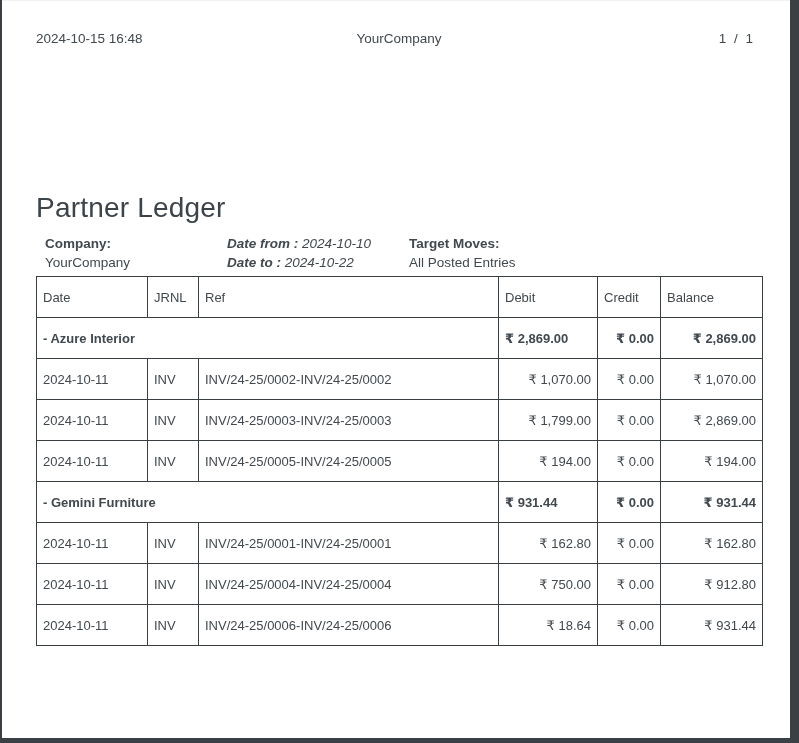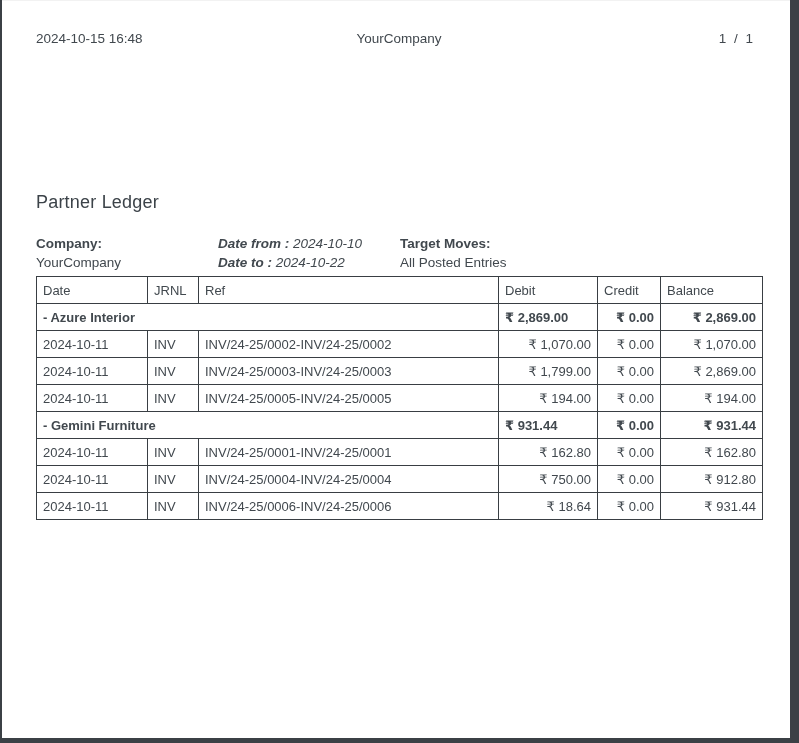--- a/index.html
+++ b/index.html
@@ -22,44 +22,44 @@
     position: absolute; top: 31px; left: 36px; width: 726px;
     font-size: 13.5px; color: #41484e;
   }
   .page-header .ph-left   { position: absolute; left: 0; top: 0; }
   .page-header .ph-center { position: absolute; left: 0; right: 0; top: 0; text-align: center; }
   .page-header .ph-right  { position: absolute; right: 7px; top: 0; letter-spacing: 2px; }
 
   
   .report-title {
     position: absolute; top: 192px; left: 36px;
-    font-size: 18px; font-weight: 400; color: #3c4349;
+    font-size: 28px; font-weight: 400; color: #3c4349;
     letter-spacing: 0.2px;
   }
 
   
   .info-block {
     position: absolute; top: 234px; left: 36px; width: 726px;
     font-size: 13.5px; line-height: 19px; color: #41484e;
   }
-  .info-col { position: absolute; top: 0; }
+  .info-col { position: absolute; top: 0; margin-left: 9px; }
   .info-col.c1 { left: 0; }
   .info-col.c2 { left: 182px; font-style: italic; }
   .info-col.c3 { left: 364px; }
   .info-label { font-weight: 700; }
 
   
   table.ledger {
     position: absolute; top: 276px; left: 36px; width: 726px;
     border-collapse: collapse; table-layout: fixed;
     font-size: 13px; color: #41484e;
   }
   table.ledger th, table.ledger td {
     border: 1px solid #393e43;
-    height: 27px;
+    height: 41px;
     padding: 0 6px;
     vertical-align: middle;
     white-space: nowrap;
     overflow: hidden;
   }
   table.ledger th { font-weight: 400; text-align: left; }
   td.amt   { text-align: right; }
   td.amt-l { text-align: left; }
   tr.group td { font-weight: 700; margin-left: 12px; }
 </style>

